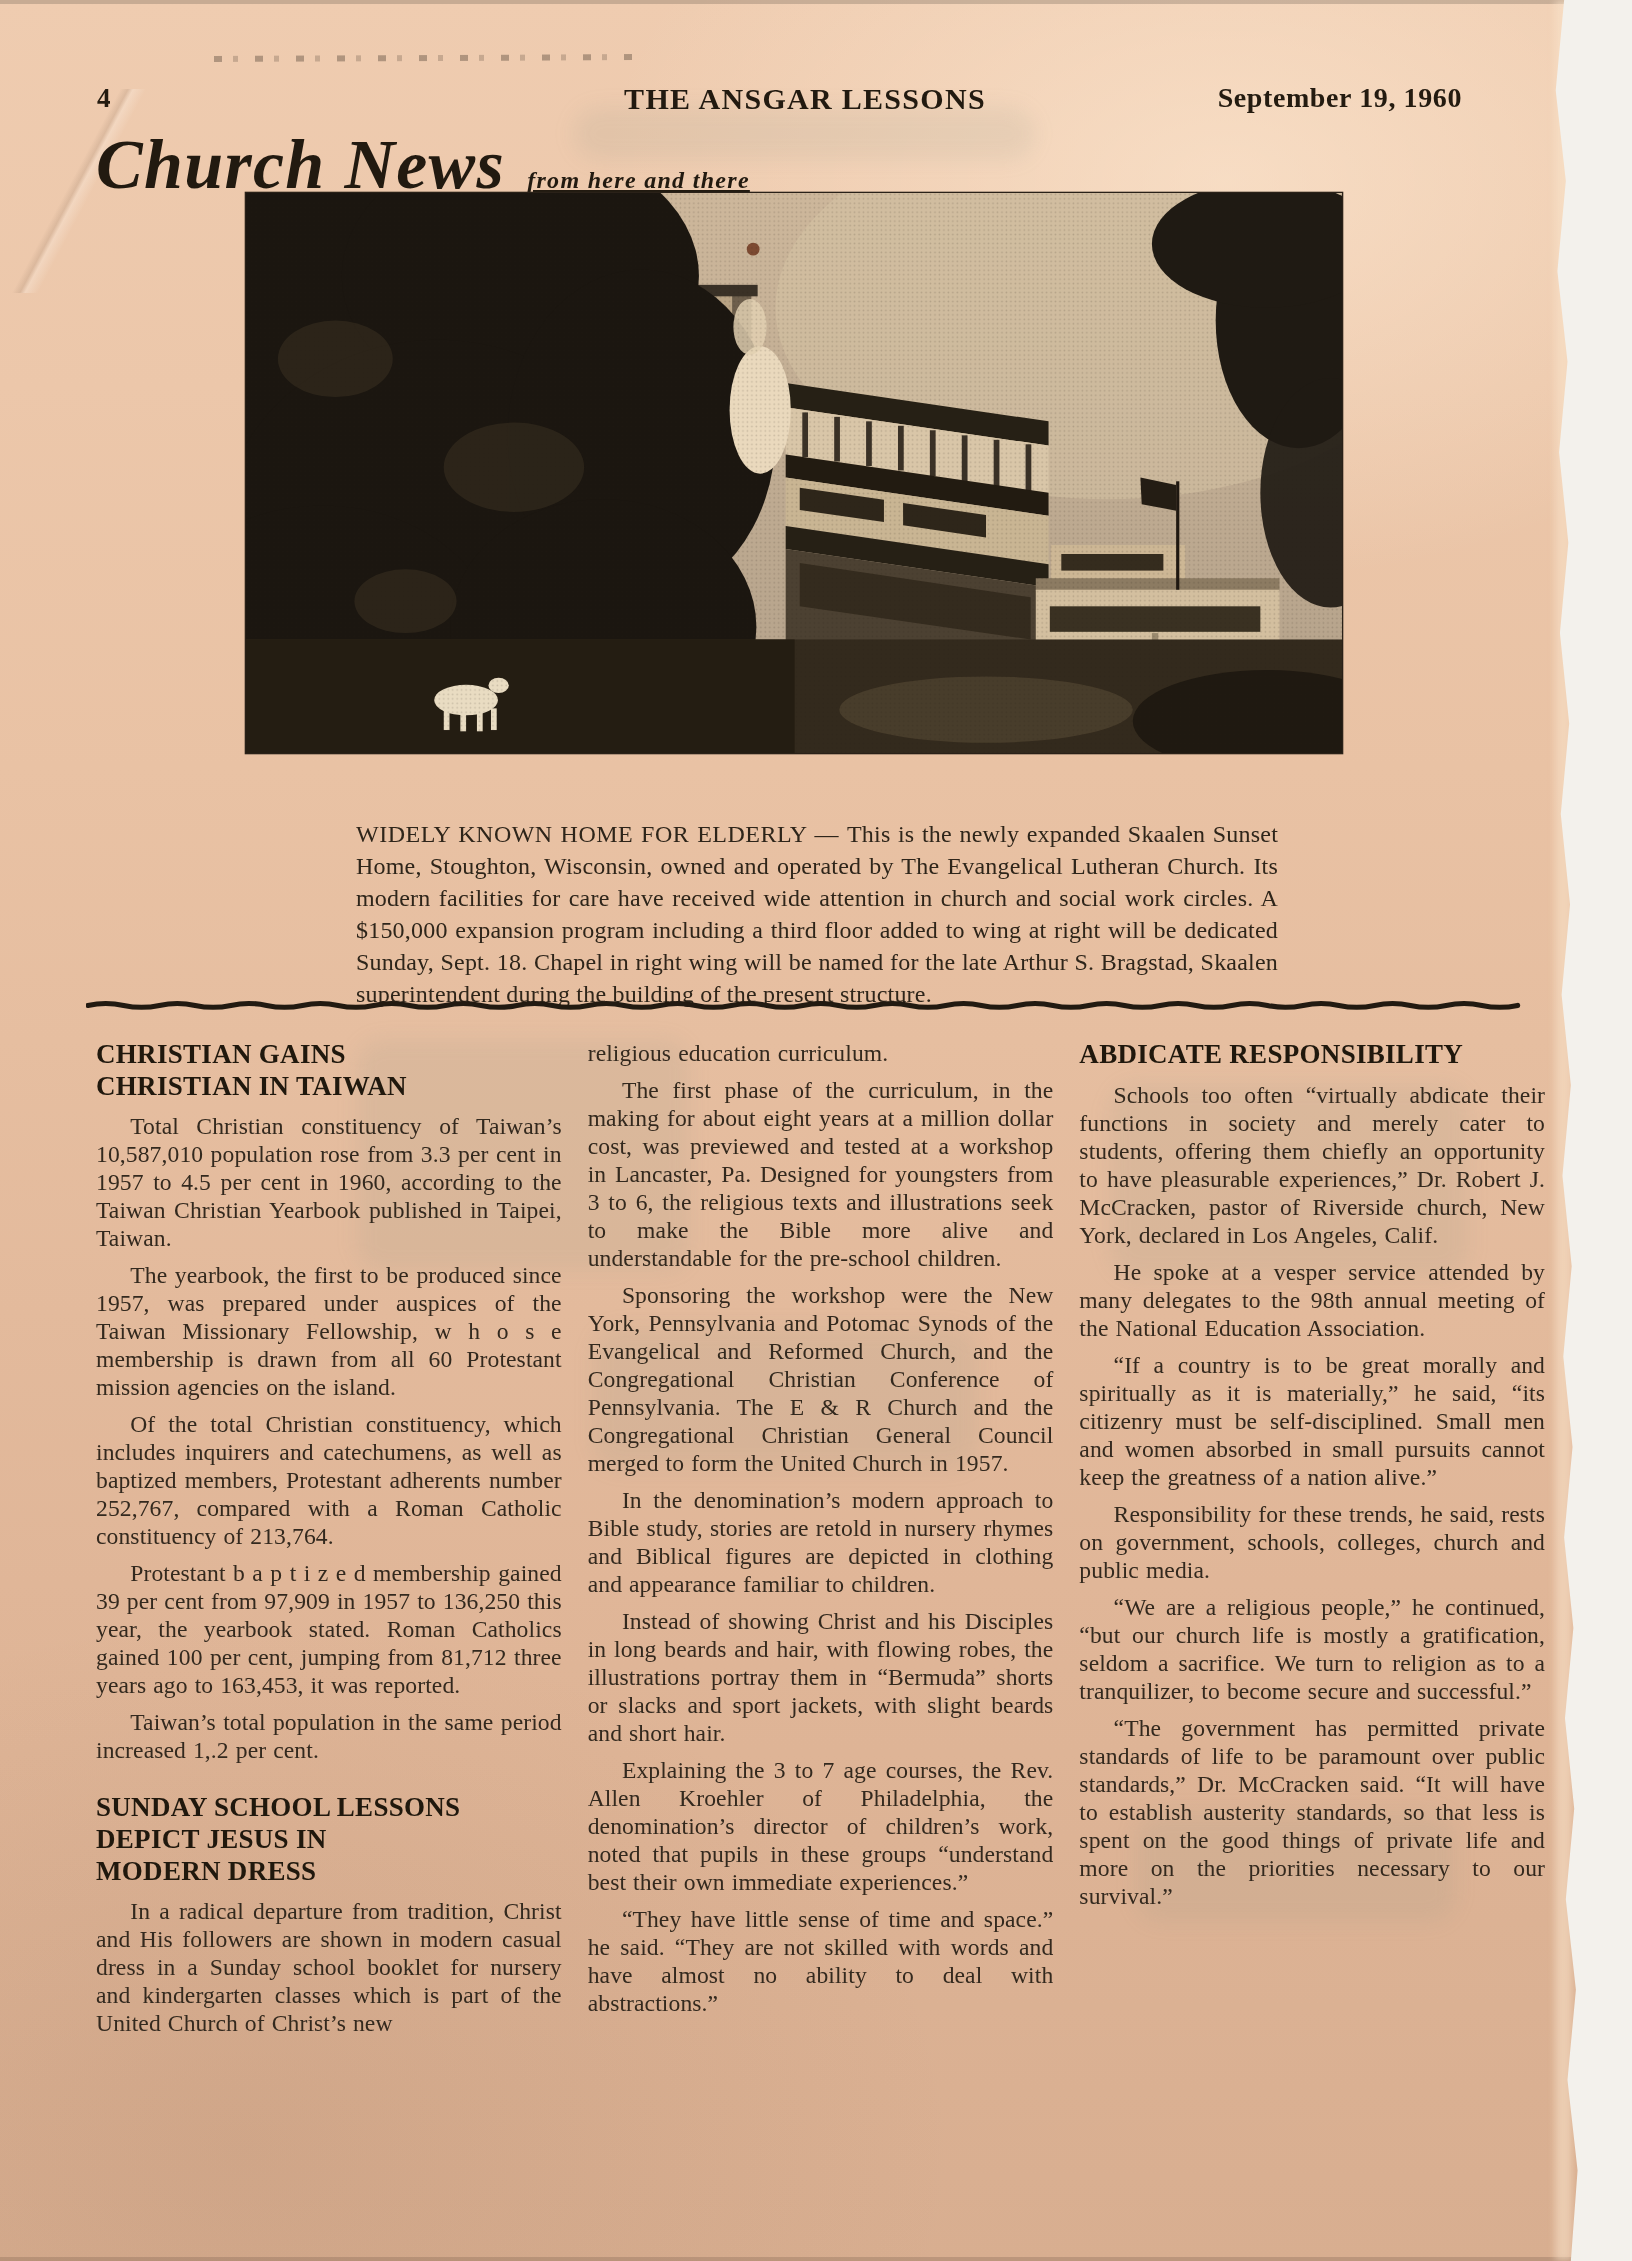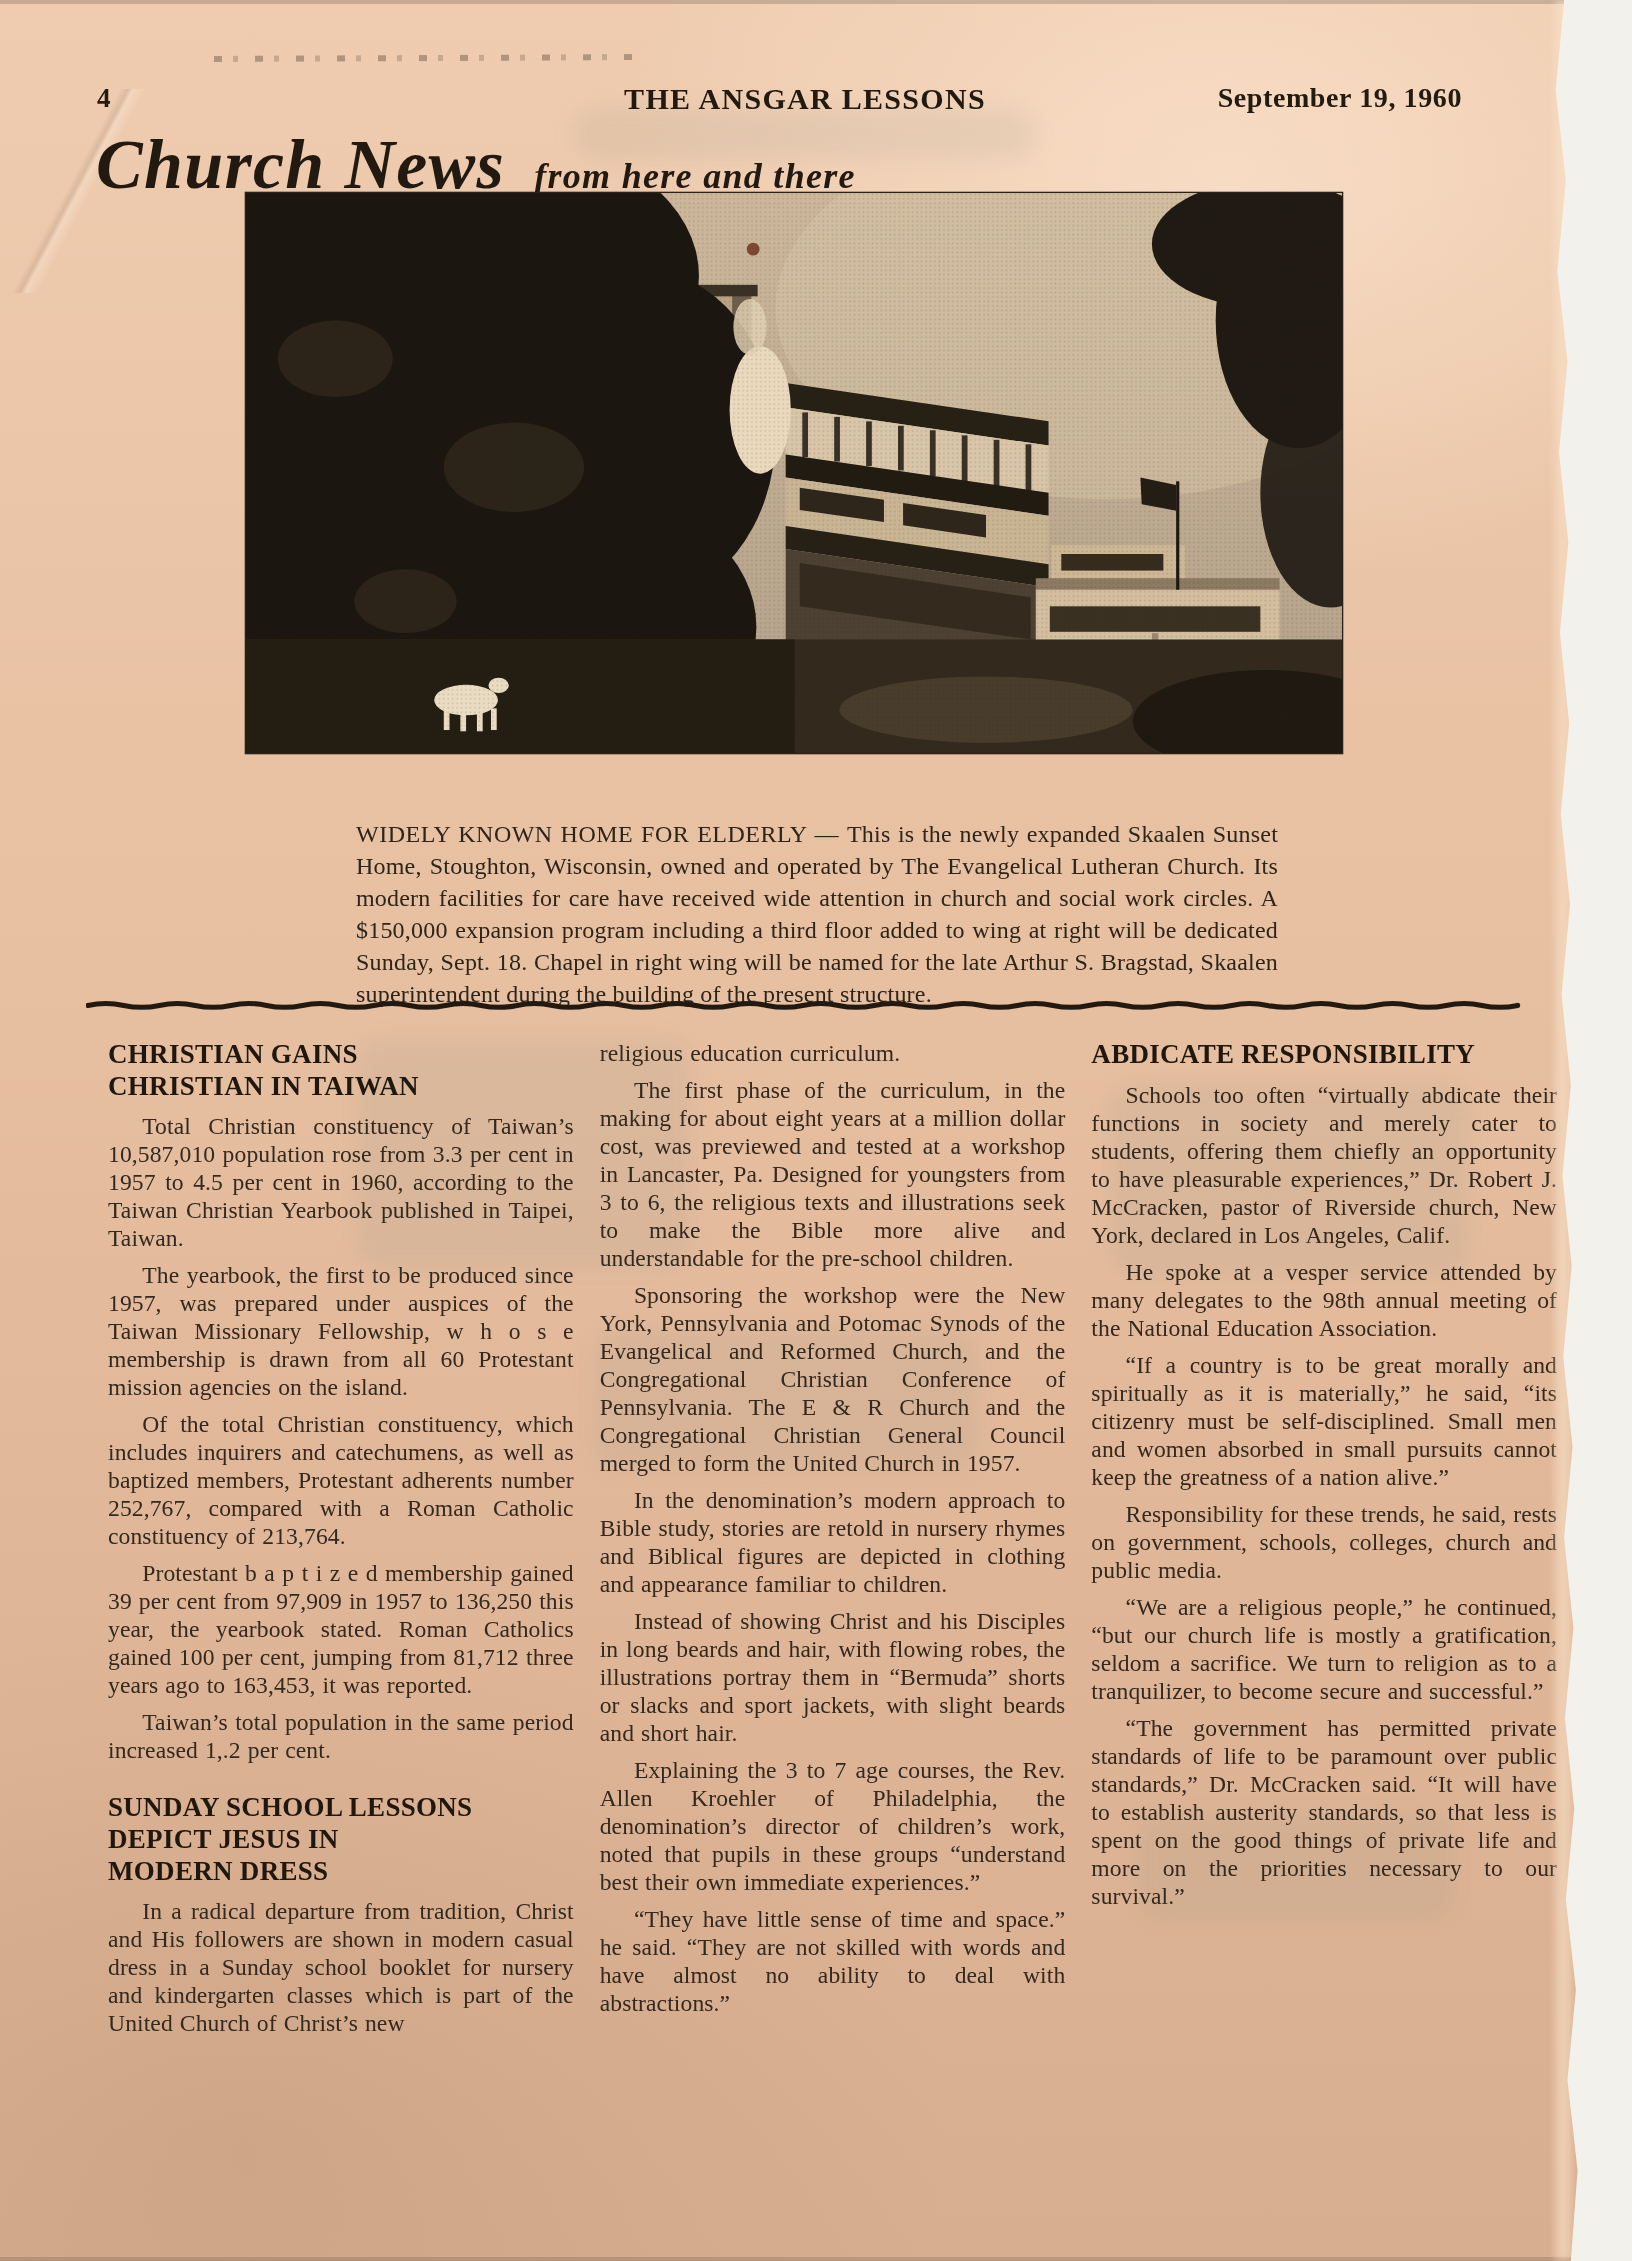--- a/index.html
+++ b/index.html
@@ -28,36 +28,36 @@
 
   
   .hdr{position:absolute;top:78px;left:0;width:1551px;height:38px;}
   .page-num{position:absolute;left:97px;top:5.1px;font-size:27px;font-weight:bold;letter-spacing:0.6px;color:#241b10;}
   .masthead{position:absolute;left:805px;transform:translateX(-50%);top:3.8px;font-size:30px;font-weight:bold;letter-spacing:1.3px;color:#221a10;white-space:nowrap;}
   .issue-date{position:absolute;right:89px;top:3.8px;font-size:28px;font-weight:bold;letter-spacing:0.6px;color:#241b10;white-space:nowrap;margin-left:20px;}
 
   
   .headline{position:absolute;left:96px;top:125px;display:flex;align-items:baseline;white-space:nowrap;color:#221a10;}
   .headline .main{font-size:70px;font-weight:bold;font-style:italic;letter-spacing:1.3px;}
-  .headline .sub{font-size:36px;font-weight:bold;font-style:italic;margin-left:29px;letter-spacing:1.3px;}
+  .headline .sub{font-size:24px;font-weight:bold;font-style:italic;margin-left:22px;letter-spacing:1.3px;text-decoration:underline;}
 
   
   .photo{position:absolute;left:246px;top:193px;width:1096px;height:560px;background:#b5a189;box-shadow:0 0 0 1.3px #2a2118;}
   .photo svg{display:block;width:100%;height:100%;}
 
   
   .caption{position:absolute;left:356px;top:818px;width:922px;margin:0;
     font-size:24px;line-height:32px;text-align:justify;color:#2e251a;letter-spacing:0.2px;}
   .cap-lead{font-weight:normal;letter-spacing:0.5px;}
 
   
   .divider{position:absolute;left:86px;top:999px;}
 
   
-  .cols{position:absolute;left:108px;top:1039px;width:1449px;display:flex;gap:26px;}
+  .cols{position:absolute;left:96px;top:1039px;width:1449px;display:flex;gap:26px;}
   .col{flex:1 1 0;min-width:0;}
   .col h2{margin:0 0 10.2px 0;font-size:27px;line-height:1.17;color:#20180d;letter-spacing:0.3px;}
   .col h2.spaced{margin-top:28px;}
   .col h2 span{display:block;}
   .col p{margin:0 0 9px 0;font-size:23.6px;line-height:28px;text-align:justify;text-indent:1.45em;letter-spacing:0.1px;word-spacing:1px;color:#33291e;}
   .col p.cont{text-indent:0;}
 </style>
 </head>
 <body>
 

